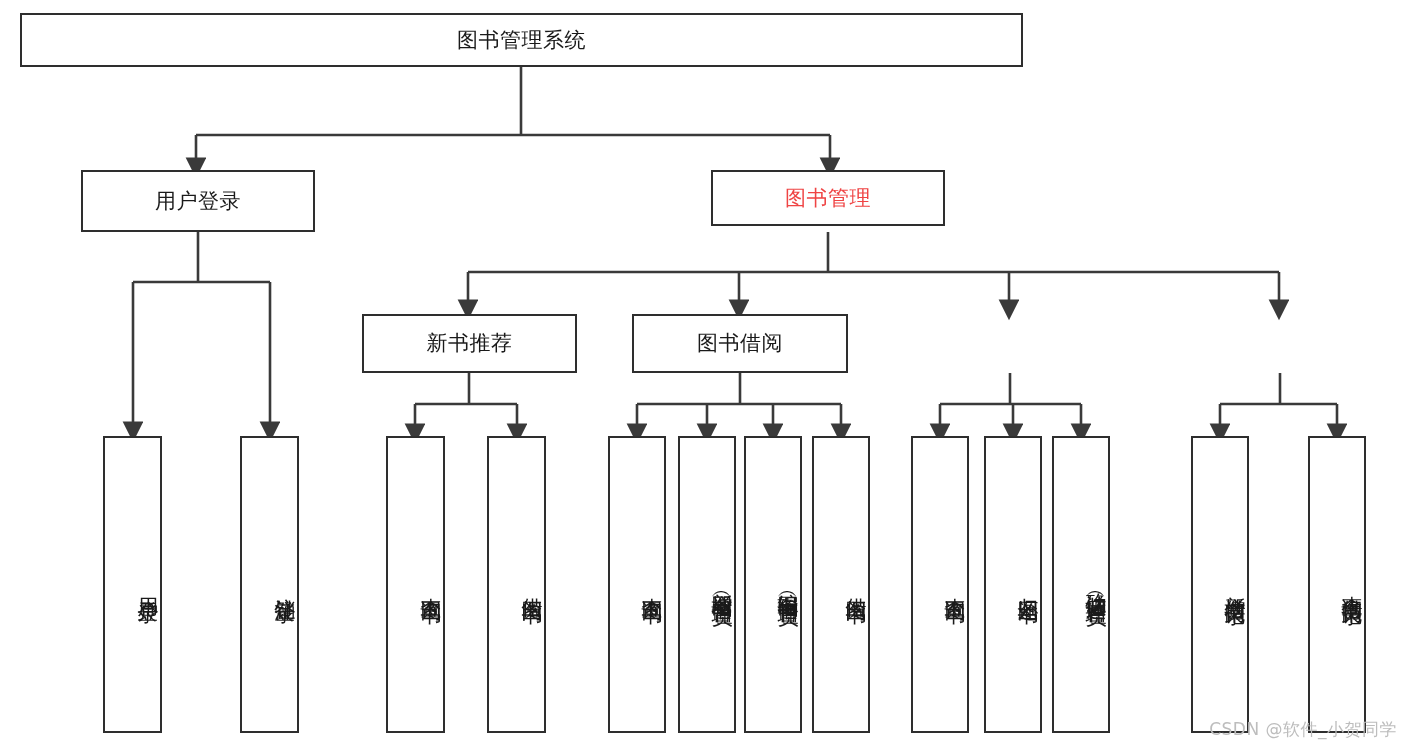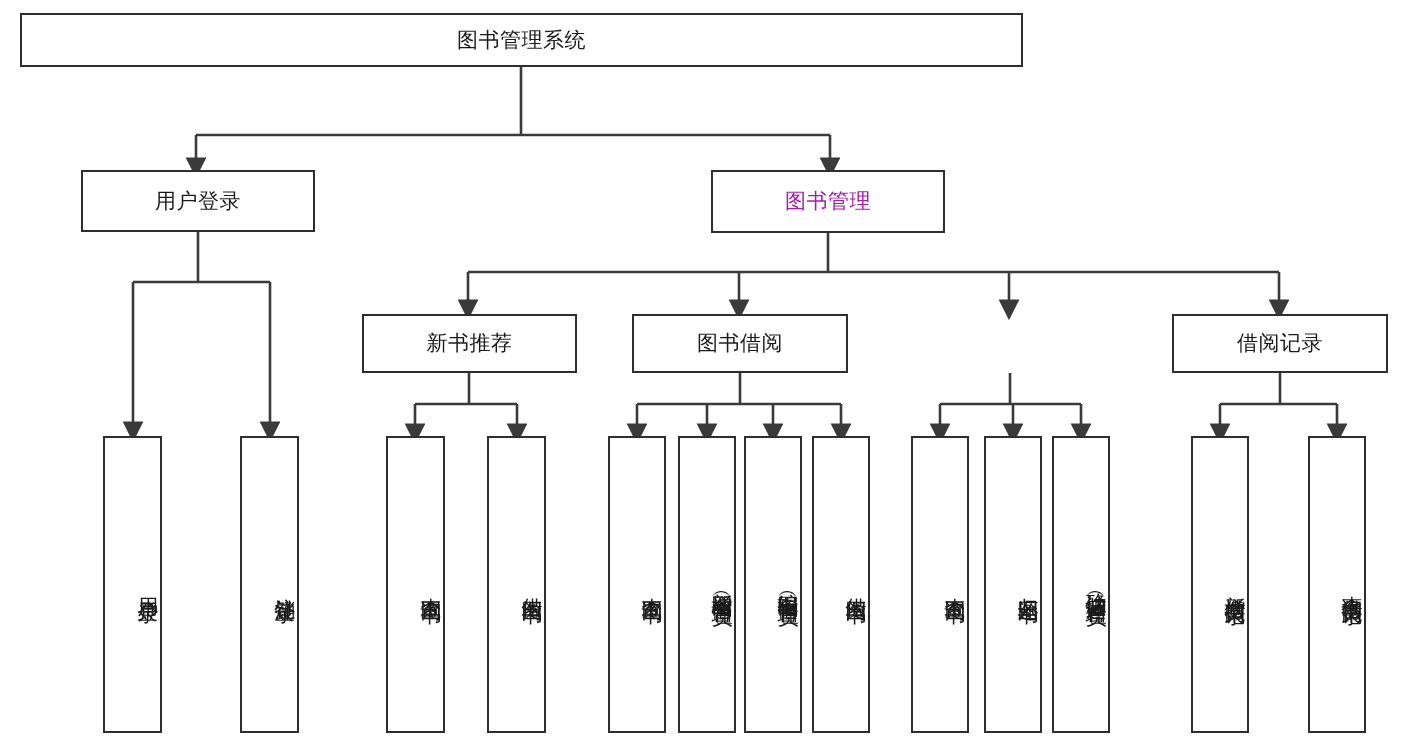--- a/index.html
+++ b/index.html
@@ -122,32 +122,29 @@
     </g>
   </svg>
 
   <div class="node horiz" style="left: 20px; top: 13px; width: 1003px; height: 54px; border-color: rgb(46, 46, 46); color: rgb(26, 26, 26); background: rgb(255, 255, 255);">
     <span class="label">图书管理系统</span>
   </div>
 
   <div class="node horiz" style="left: 81px; top: 170px; width: 234px; height: 62px; border-color: rgb(46, 46, 46); color: rgb(26, 26, 26); background: rgb(255, 255, 255);">
     <span class="label">用户登录</span>
   </div>
-  <div class="node horiz" style="left: 711px; top: 170px; width: 234px; height: 63px; border-color: rgb(46, 46, 46); color: #a21caf; background: rgb(255, 255, 255);">
+  <div class="node horiz" style="left: 711px; top: 170px; width: 234px; height: 56px; border-color: rgb(46, 46, 46); color: #ef4444; background: rgb(255, 255, 255);">
     <span class="label">图书管理</span>
   </div>
 
   <div class="node horiz" style="left: 632px; top: 314px; width: 216px; height: 59px; border-color: rgb(46, 46, 46); color: rgb(26, 26, 26); background: rgb(255, 255, 255);">
     <span class="label">图书借阅</span>
   </div>
   <div class="node horiz" style="left: 362px; top: 314px; width: 215px; height: 59px; border-color: rgb(46, 46, 46); color: rgb(26, 26, 26); background: rgb(255, 255, 255);">
     <span class="label">新书推荐</span>
-  </div>
-  <div class="node horiz" style="left: 1172px; top: 314px; width: 216px; height: 59px; border-color: rgb(46, 46, 46); color: rgb(26, 26, 26); background: rgb(255, 255, 255);">
-    <span class="label">借阅记录</span>
   </div>
 
   <div class="node vert" style="left: 103px; top: 436px; width: 59px; height: 297px; border-color: rgb(46, 46, 46); color: rgb(26, 26, 26); background: rgb(255, 255, 255);">
     <span class="label">用户登录</span>
   </div>
   <div class="node vert" style="left: 240px; top: 436px; width: 59px; height: 297px; border-color: rgb(46, 46, 46); color: rgb(26, 26, 26); background: rgb(255, 255, 255);">
     <span class="label">注销登录</span>
   </div>
   <div class="node vert" style="left: 386px; top: 436px; width: 59px; height: 297px; border-color: rgb(46, 46, 46); color: rgb(26, 26, 26); background: rgb(255, 255, 255);">
     <span class="label">查询图书</span>
@@ -176,14 +173,15 @@
   <div class="node vert topalign" style="left: 1052px; top: 436px; width: 58px; height: 297px; border-color: rgb(46, 46, 46); color: rgb(26, 26, 26); background: rgb(255, 255, 255);">
     <span class="label">确认归还（管理员）</span>
   </div>
   <div class="node vert" style="left: 1191px; top: 436px; width: 58px; height: 297px; border-color: rgb(46, 46, 46); color: rgb(26, 26, 26); background: rgb(255, 255, 255);">
     <span class="label">新增借阅记录</span>
   </div>
   <div class="node vert" style="left: 1308px; top: 436px; width: 58px; height: 297px; border-color: rgb(46, 46, 46); color: rgb(26, 26, 26); background: rgb(255, 255, 255);">
     <span class="label">查询借阅记录</span>
   </div>
 
+  <div id="watermark" style="color: rgb(189, 189, 189);">CSDN @软件_小贺同学</div>
 
 </div>
 
 </body></html>

